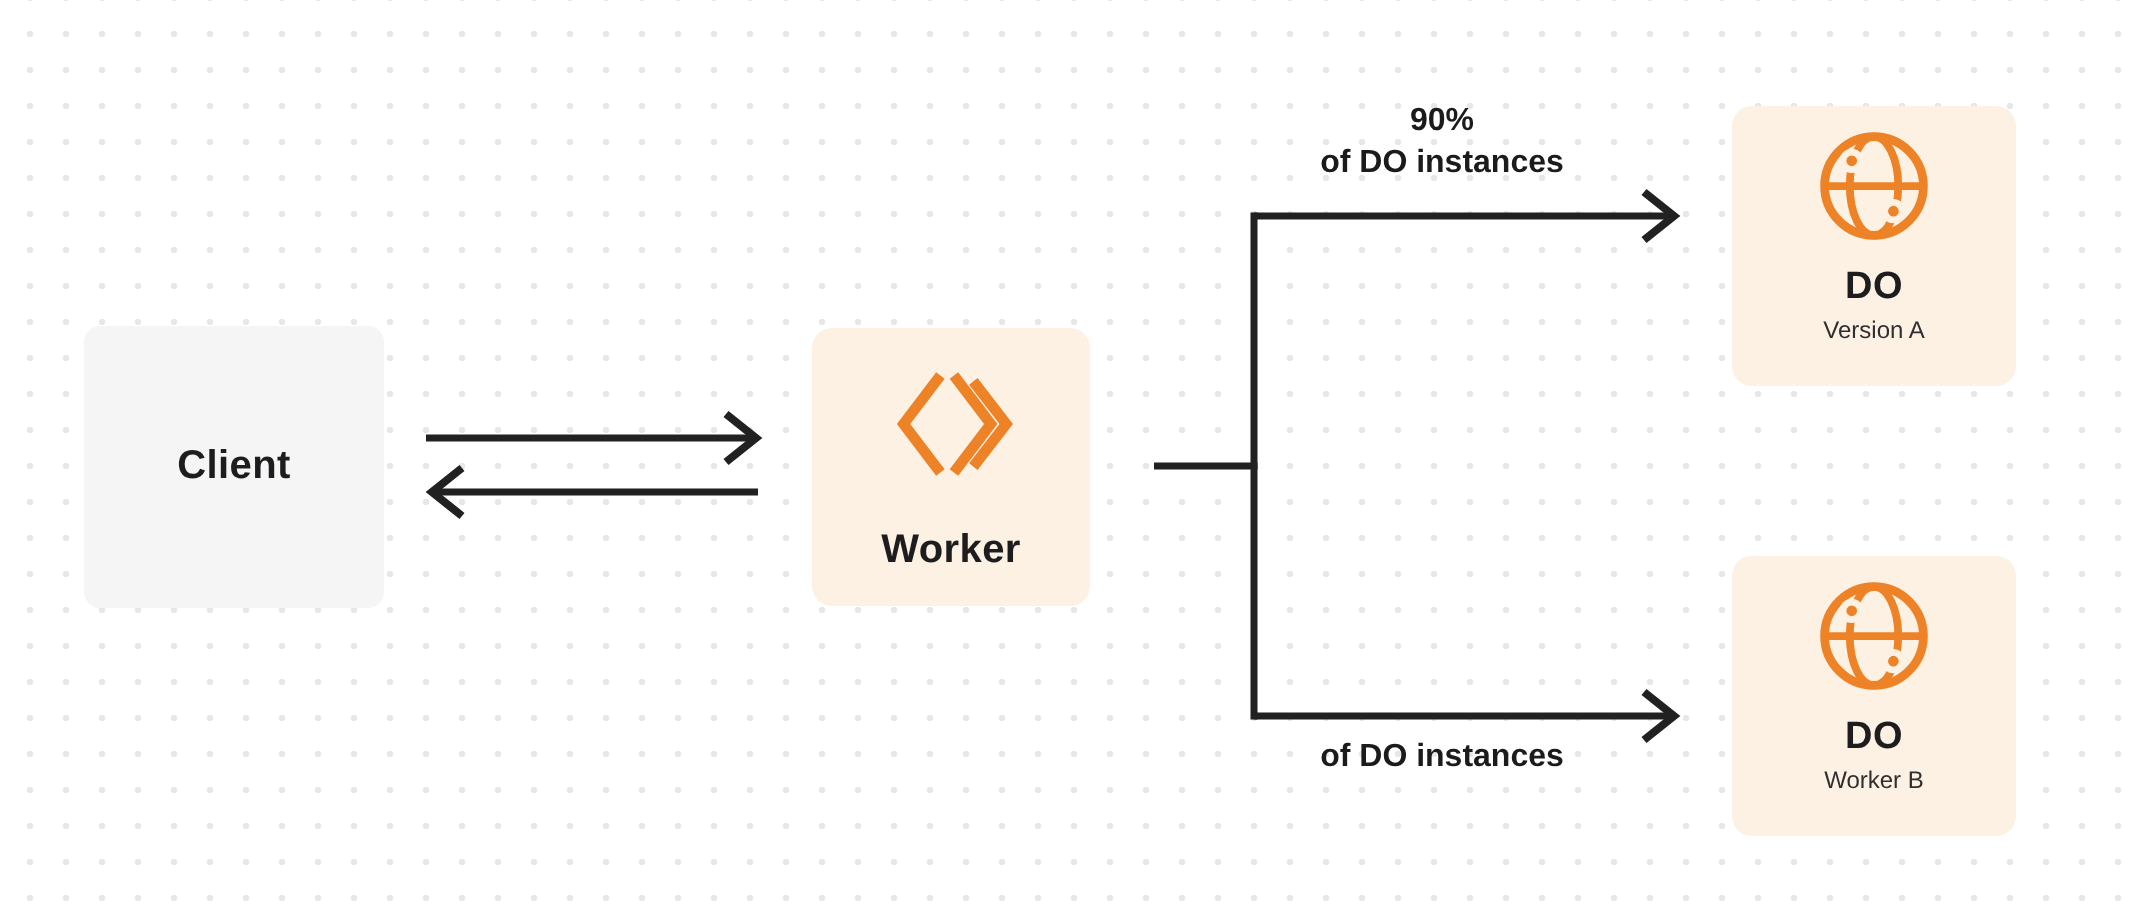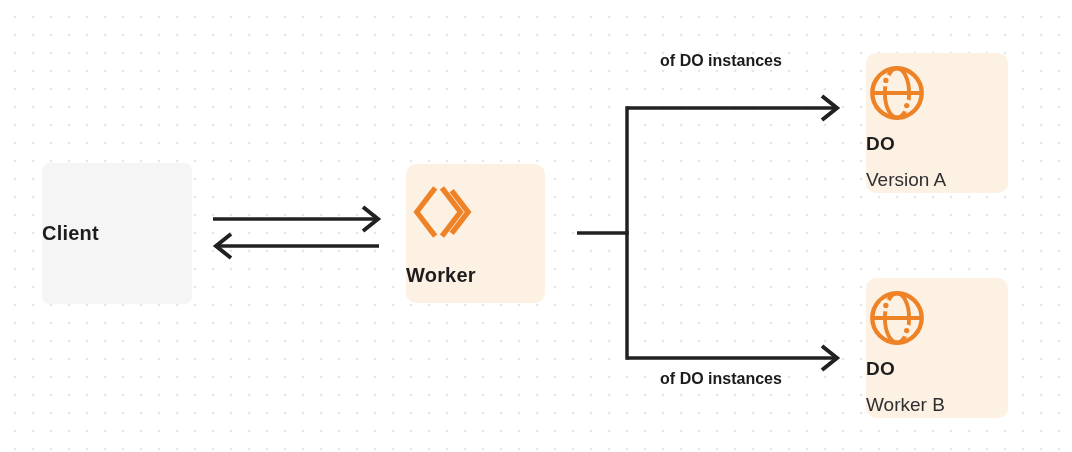--- a/index.html
+++ b/index.html
@@ -18,21 +18,21 @@
   }
   svg.connectors {
     position: absolute;
     left: 0; top: 0;
     width: 1072px; height: 452px;
   }
   .node {
     position: absolute;
     display: flex;
     flex-direction: column;
-    align-items: flex-start;
+    align-items: center;
     justify-content: center;
   }
   .node-client {
     left: 42px; top: 163px;
     width: 150px; height: 141px;
     background: #f5f5f6;
     border-radius: 8px;
   }
   .node-client .node-label {
     font-size: 20px;
@@ -63,24 +63,24 @@
   }
   .node-do-a { top: 53px; }
   .node-do-b { top: 278px; }
   .node-do .node-title {
     font-size: 19px;
     font-weight: 700;
     margin-top: 9px;
     letter-spacing: 0.2px;
   }
   .node-do .node-subtitle {
-    font-size: 19px;
+    font-size: 12px;
     font-weight: 400;
     color: #2f2f31;
-    margin-top: 14px;
+    margin-top: 3px;
   }
   .icon-wrap { line-height: 0; }
   .branch-label {
     position: absolute;
     width: 220px;
     text-align: center;
     font-size: 16px;
     font-weight: 700;
     line-height: 21px;
     color: #1b1b1d;
@@ -158,19 +158,20 @@
         <line x1="7" y1="32" x2="57" y2="32" stroke="#ee8227" stroke-width="4"></line>
         <circle cx="20.5" cy="19" r="4.5" fill="#ee8227" stroke="#fcf1e2" stroke-width="3.5"></circle>
         <circle cx="42" cy="45" r="4.5" fill="#ee8227" stroke="#fcf1e2" stroke-width="3.5"></circle>
       </svg>
     </span>
     <div class="node-title">DO</div>
     <div class="node-subtitle">Worker B</div>
   </div>
 
   <div class="branch-label branch-label-top">
+    <div>90%</div>
     <div>of DO instances</div>
   </div>
   <div class="branch-label branch-label-bottom">
     <div>of DO instances</div>
   </div>
 
 </div>
 
 </body></html>

